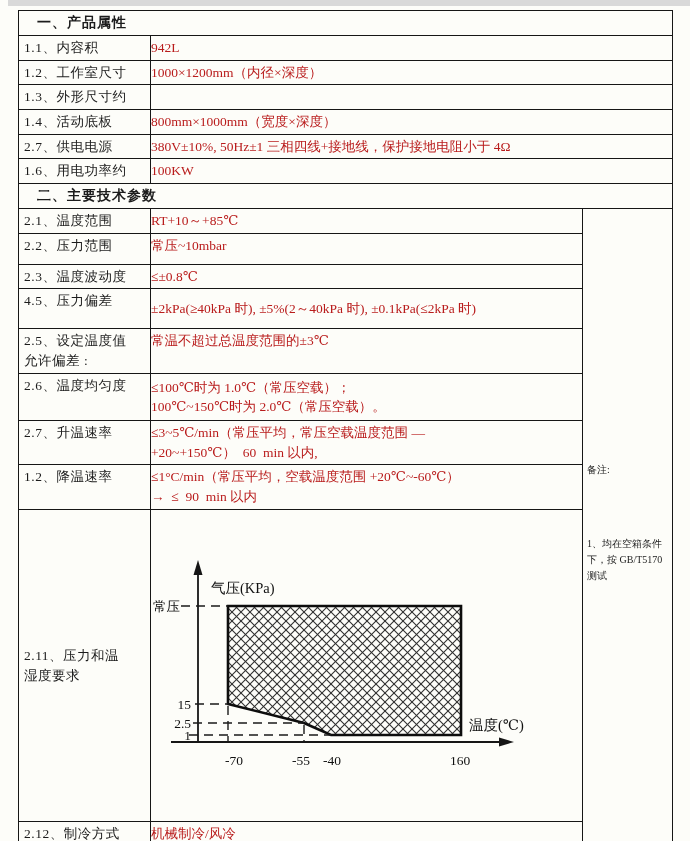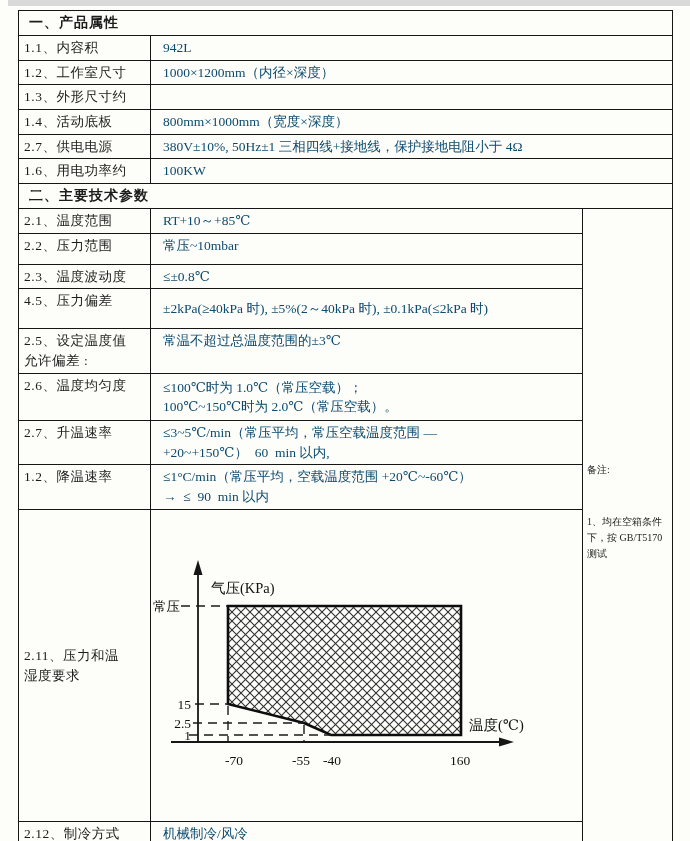--- a/index.html
+++ b/index.html
@@ -17,27 +17,27 @@
   }
   .spec-table td{
     border:1.6px solid #161616;
     padding:2px 5px;
     font-size:13.5px;
     line-height:1.45;
     vertical-align:middle;
     white-space:pre-wrap;
     overflow:hidden;
   }
-  td.sec-header{font-weight:bold;font-size:14px;letter-spacing:1px;padding-left:10px;}
+  td.sec-header{font-weight:bold;font-size:14px;letter-spacing:1px;padding-left:18px;}
   td.lbl{letter-spacing:.5px;margin-top:12px;}
-  td.val{padding-left:12px;color:#0c4a6e;}
+  td.val{padding-left:0;color:#b91c1c;}
   td.chart-cell{padding:0;vertical-align:top;}
   td.remark-cell{vertical-align:top;padding:4px 4px;}
   .remark-inner{margin-top:178px;font-size:10px;line-height:1.6;}
-  .remark-note{margin-top:4px;word-break:break-word;}
+  .remark-note{margin-top:26px;word-break:break-word;}
   svg text{font-family:"Liberation Serif","DejaVu Serif",serif;fill:#111;}
 </style>
 </head>
 <body>
 
 <div class="top-strip"></div>
 
 <table class="spec-table">
   <colgroup>
       <col style="width:132px">

